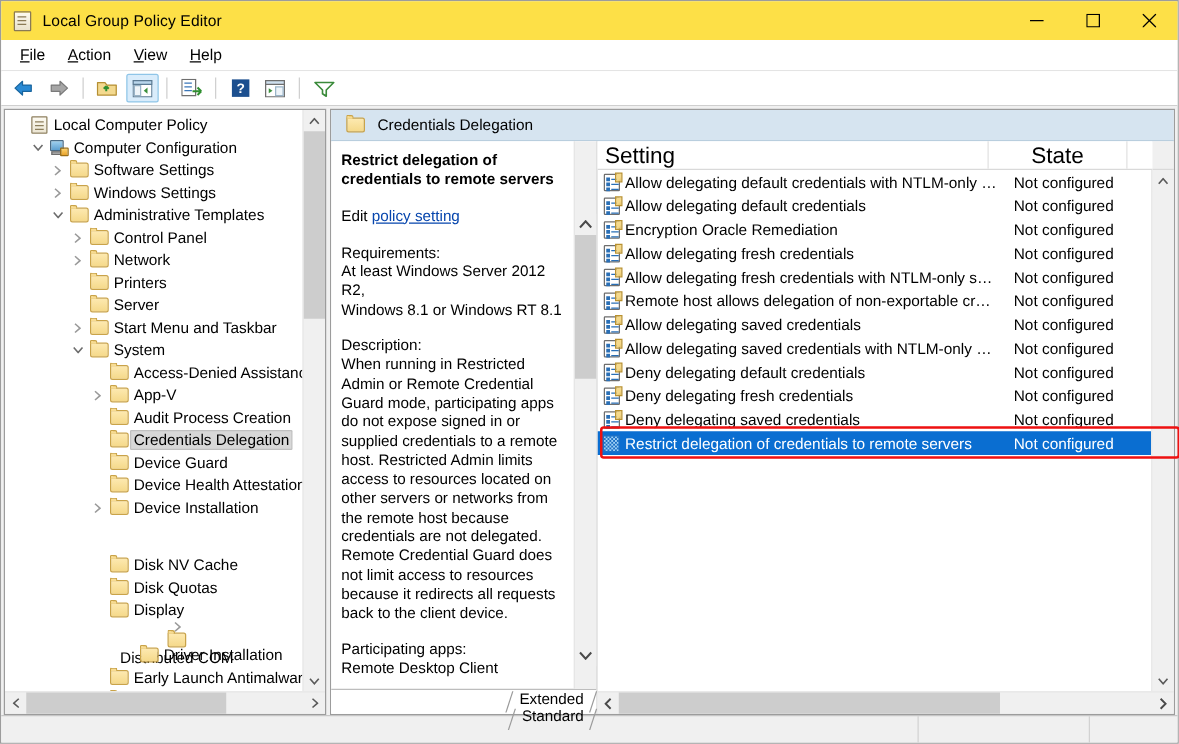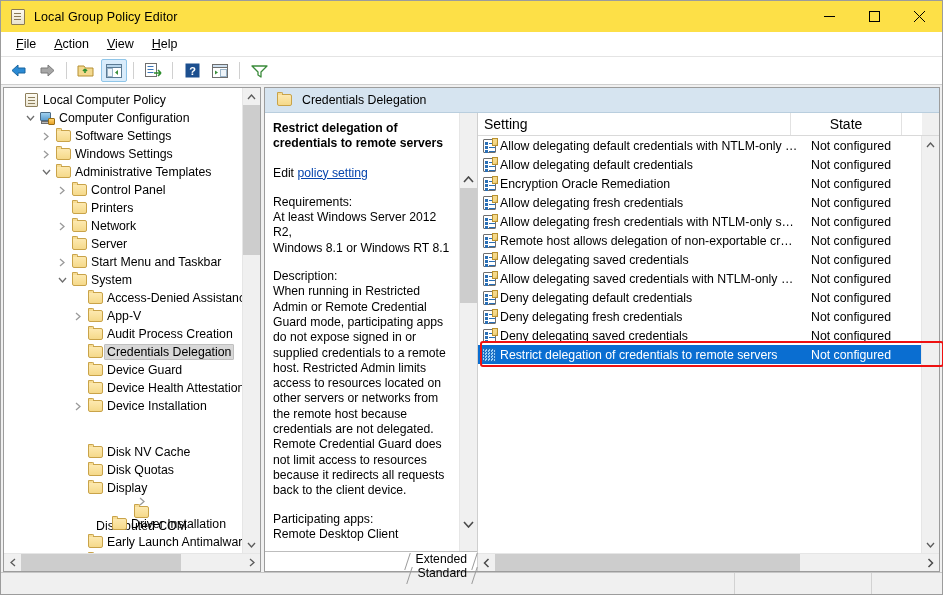--- a/index.html
+++ b/index.html
@@ -262,21 +262,21 @@
   .tab .slash-r { right: 2px; transform: skewX(-18deg); }
 
   
   .list-pane { flex: 1; display: flex; flex-direction: column; min-width: 0; min-height: 0; }
   .list-head-row { display: flex; min-height: 0; }
   .list-header {
     flex: 1; height: 22px; min-height: 22px;
     display: flex; align-items: center;
     background: #ffffff;
     border-bottom: 1px solid #d9d9d9;
-    font-size: 14px;
+    font-size: 18px;
     min-width: 0;
   }
   .col-setting { flex: 1; padding-left: 6px; border-right: 1px solid #e2e2e2; height: 22px; display: flex; align-items: center; min-width: 0;}
   .col-state { width: 110px; min-width: 110px; display: flex; align-items: center; justify-content: center; height: 22px; border-right: 1px solid #e2e2e2; }
   .col-cmt { width: 20px; min-width: 20px; height: 22px; }
 
   .list-body-row { flex: 1; display: flex; min-height: 0; }
   .list-rows { flex: 1; min-width: 0; overflow: hidden; position: relative; }
   .lrow {
     display: flex; align-items: center;
@@ -497,36 +497,36 @@
                 <svg width="6" height="9" viewBox="0 0 6 9">
                   <path d="M1 1 L5 4.5 L1 8" fill="none" stroke="#9a9a9a" stroke-width="1.3"></path>
                 </svg>
               </span>
               <span class="ticon">
                 <span class="folder"></span>
               </span>
               <span class="tlabel">Control Panel</span>
             </div>
             <div class="tnode" style="padding-left: 50px;">
-              <span class="expander"></span>
-              <span class="ticon">
-                <span class="folder"></span>
-              </span>
-              <span class="tlabel">Printers</span>
-            </div>
-            <div class="tnode" style="padding-left: 50px;">
               <span class="expander">
                 <svg width="6" height="9" viewBox="0 0 6 9">
                   <path d="M1 1 L5 4.5 L1 8" fill="none" stroke="#9a9a9a" stroke-width="1.3"></path>
                 </svg>
               </span>
               <span class="ticon">
                 <span class="folder"></span>
               </span>
               <span class="tlabel">Network</span>
+            </div>
+            <div class="tnode" style="padding-left: 50px;">
+              <span class="expander"></span>
+              <span class="ticon">
+                <span class="folder"></span>
+              </span>
+              <span class="tlabel">Printers</span>
             </div>
             <div class="tnode" style="padding-left: 50px;">
               <span class="expander"></span>
               <span class="ticon">
                 <span class="folder"></span>
               </span>
               <span class="tlabel">Server</span>
             </div>
             <div class="tnode" style="padding-left: 50px;">
               <span class="expander">

